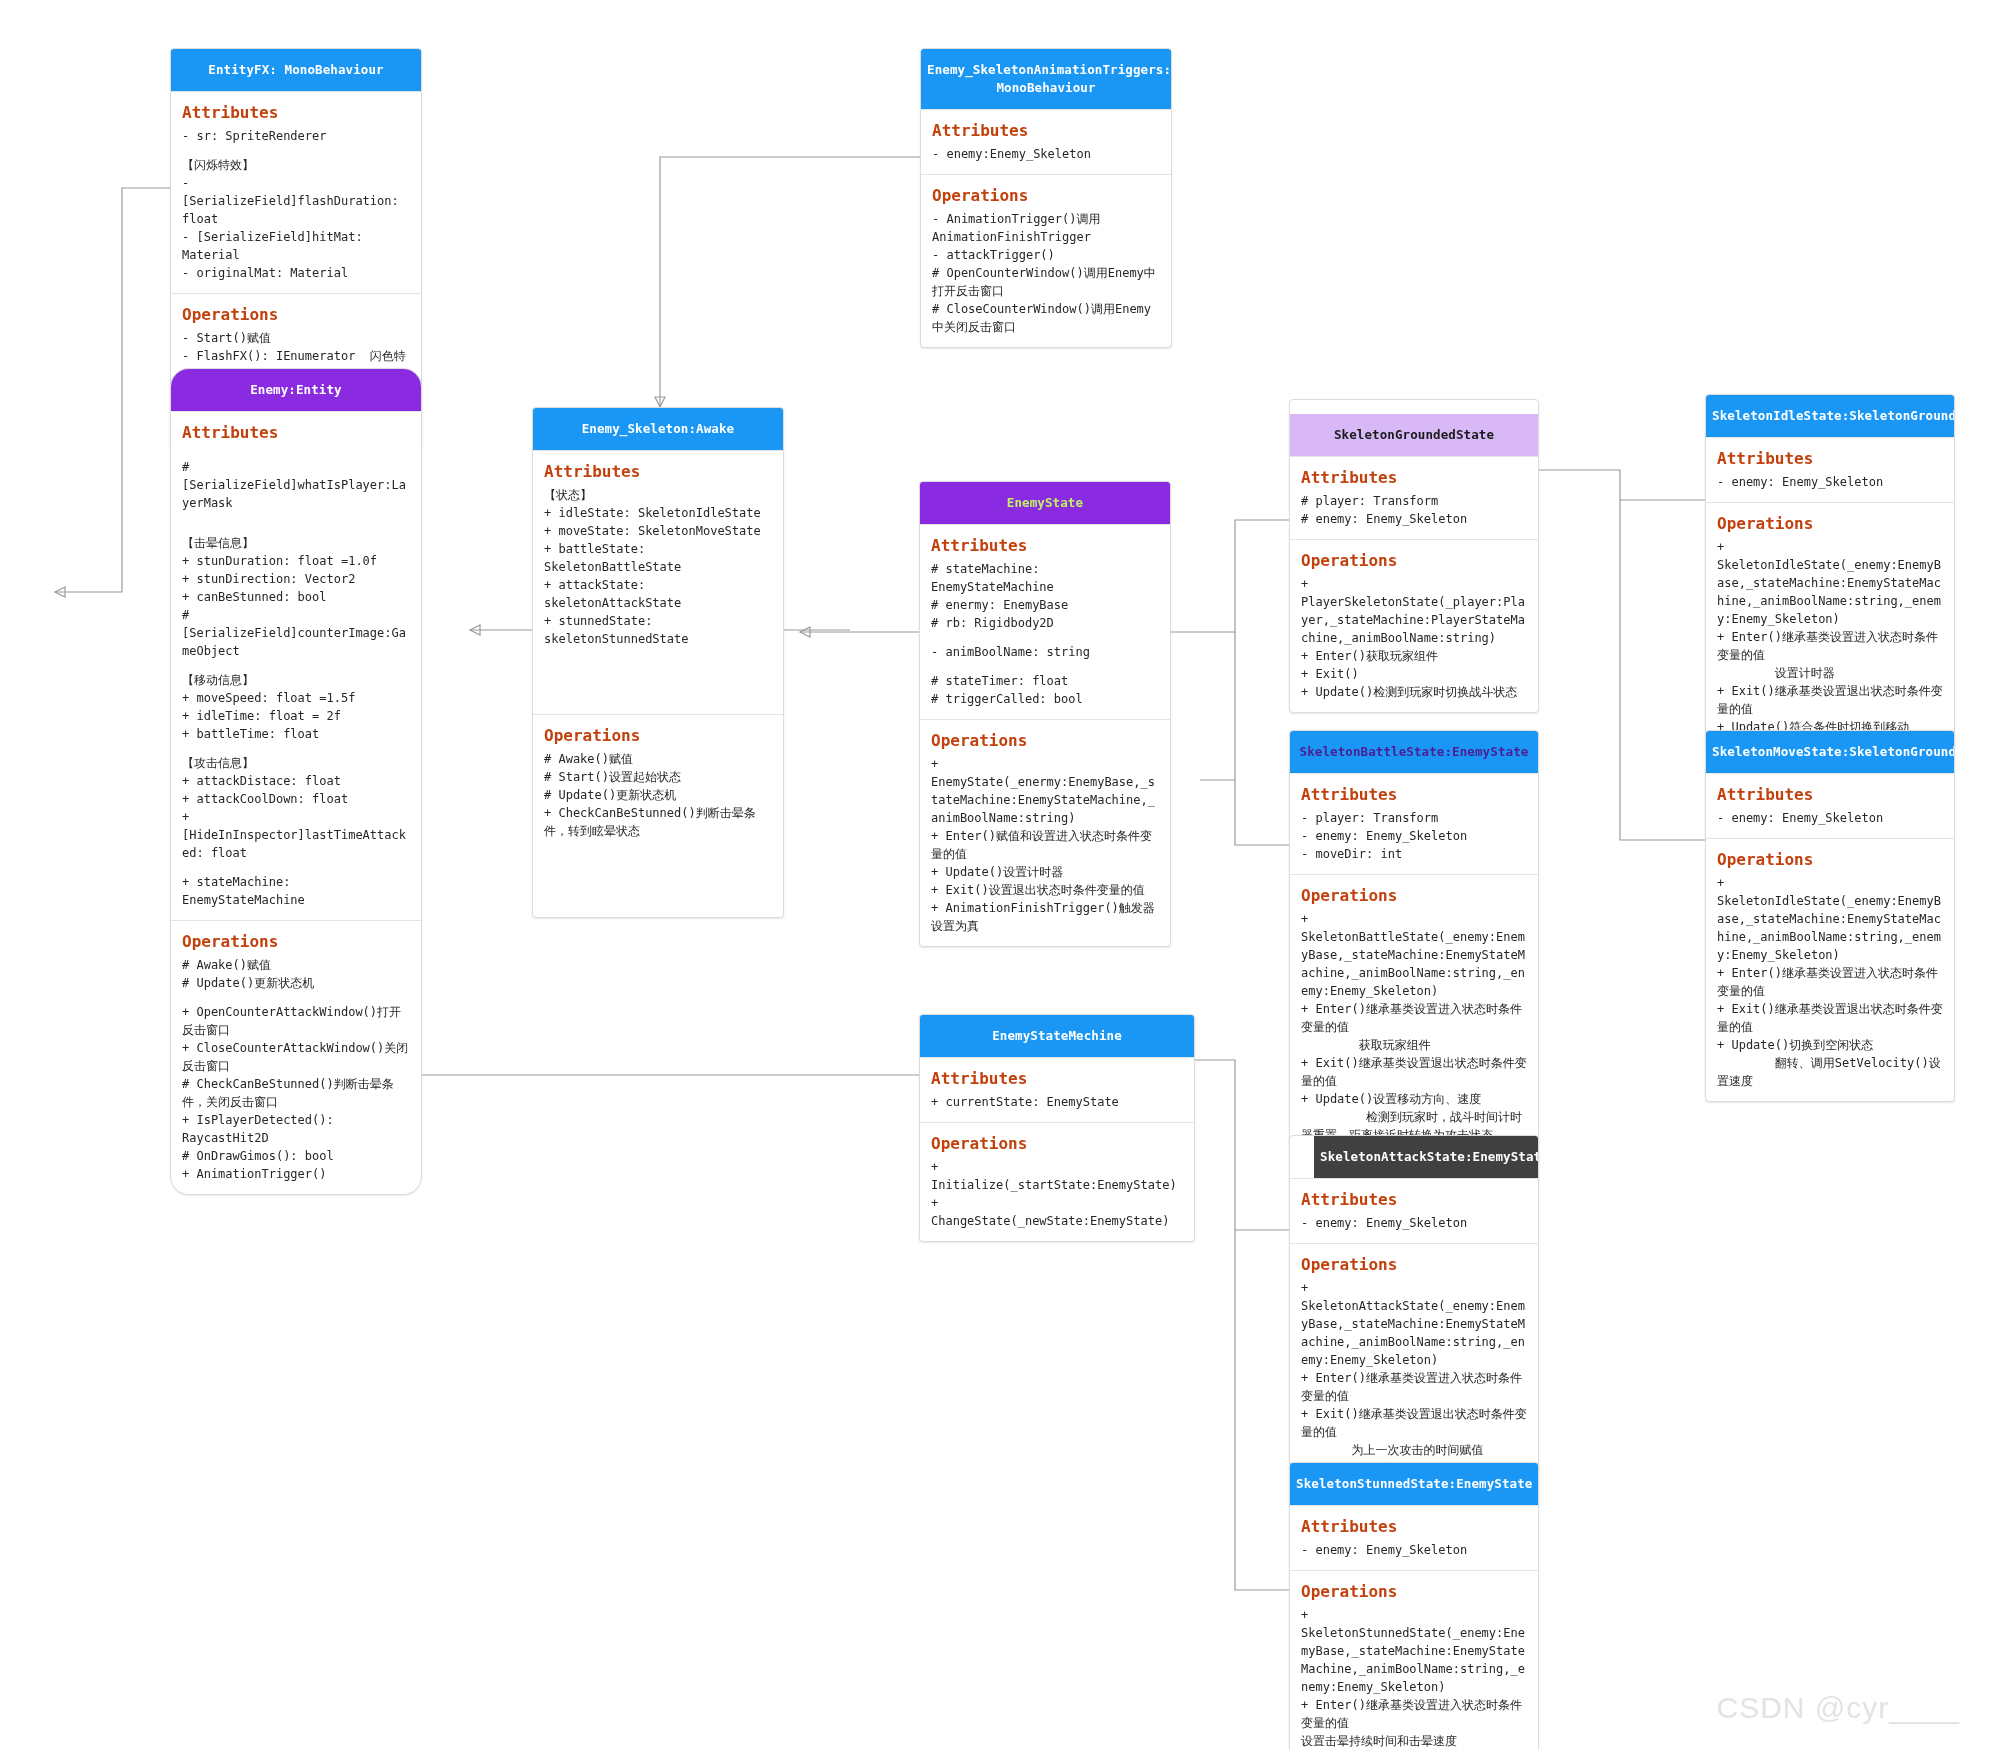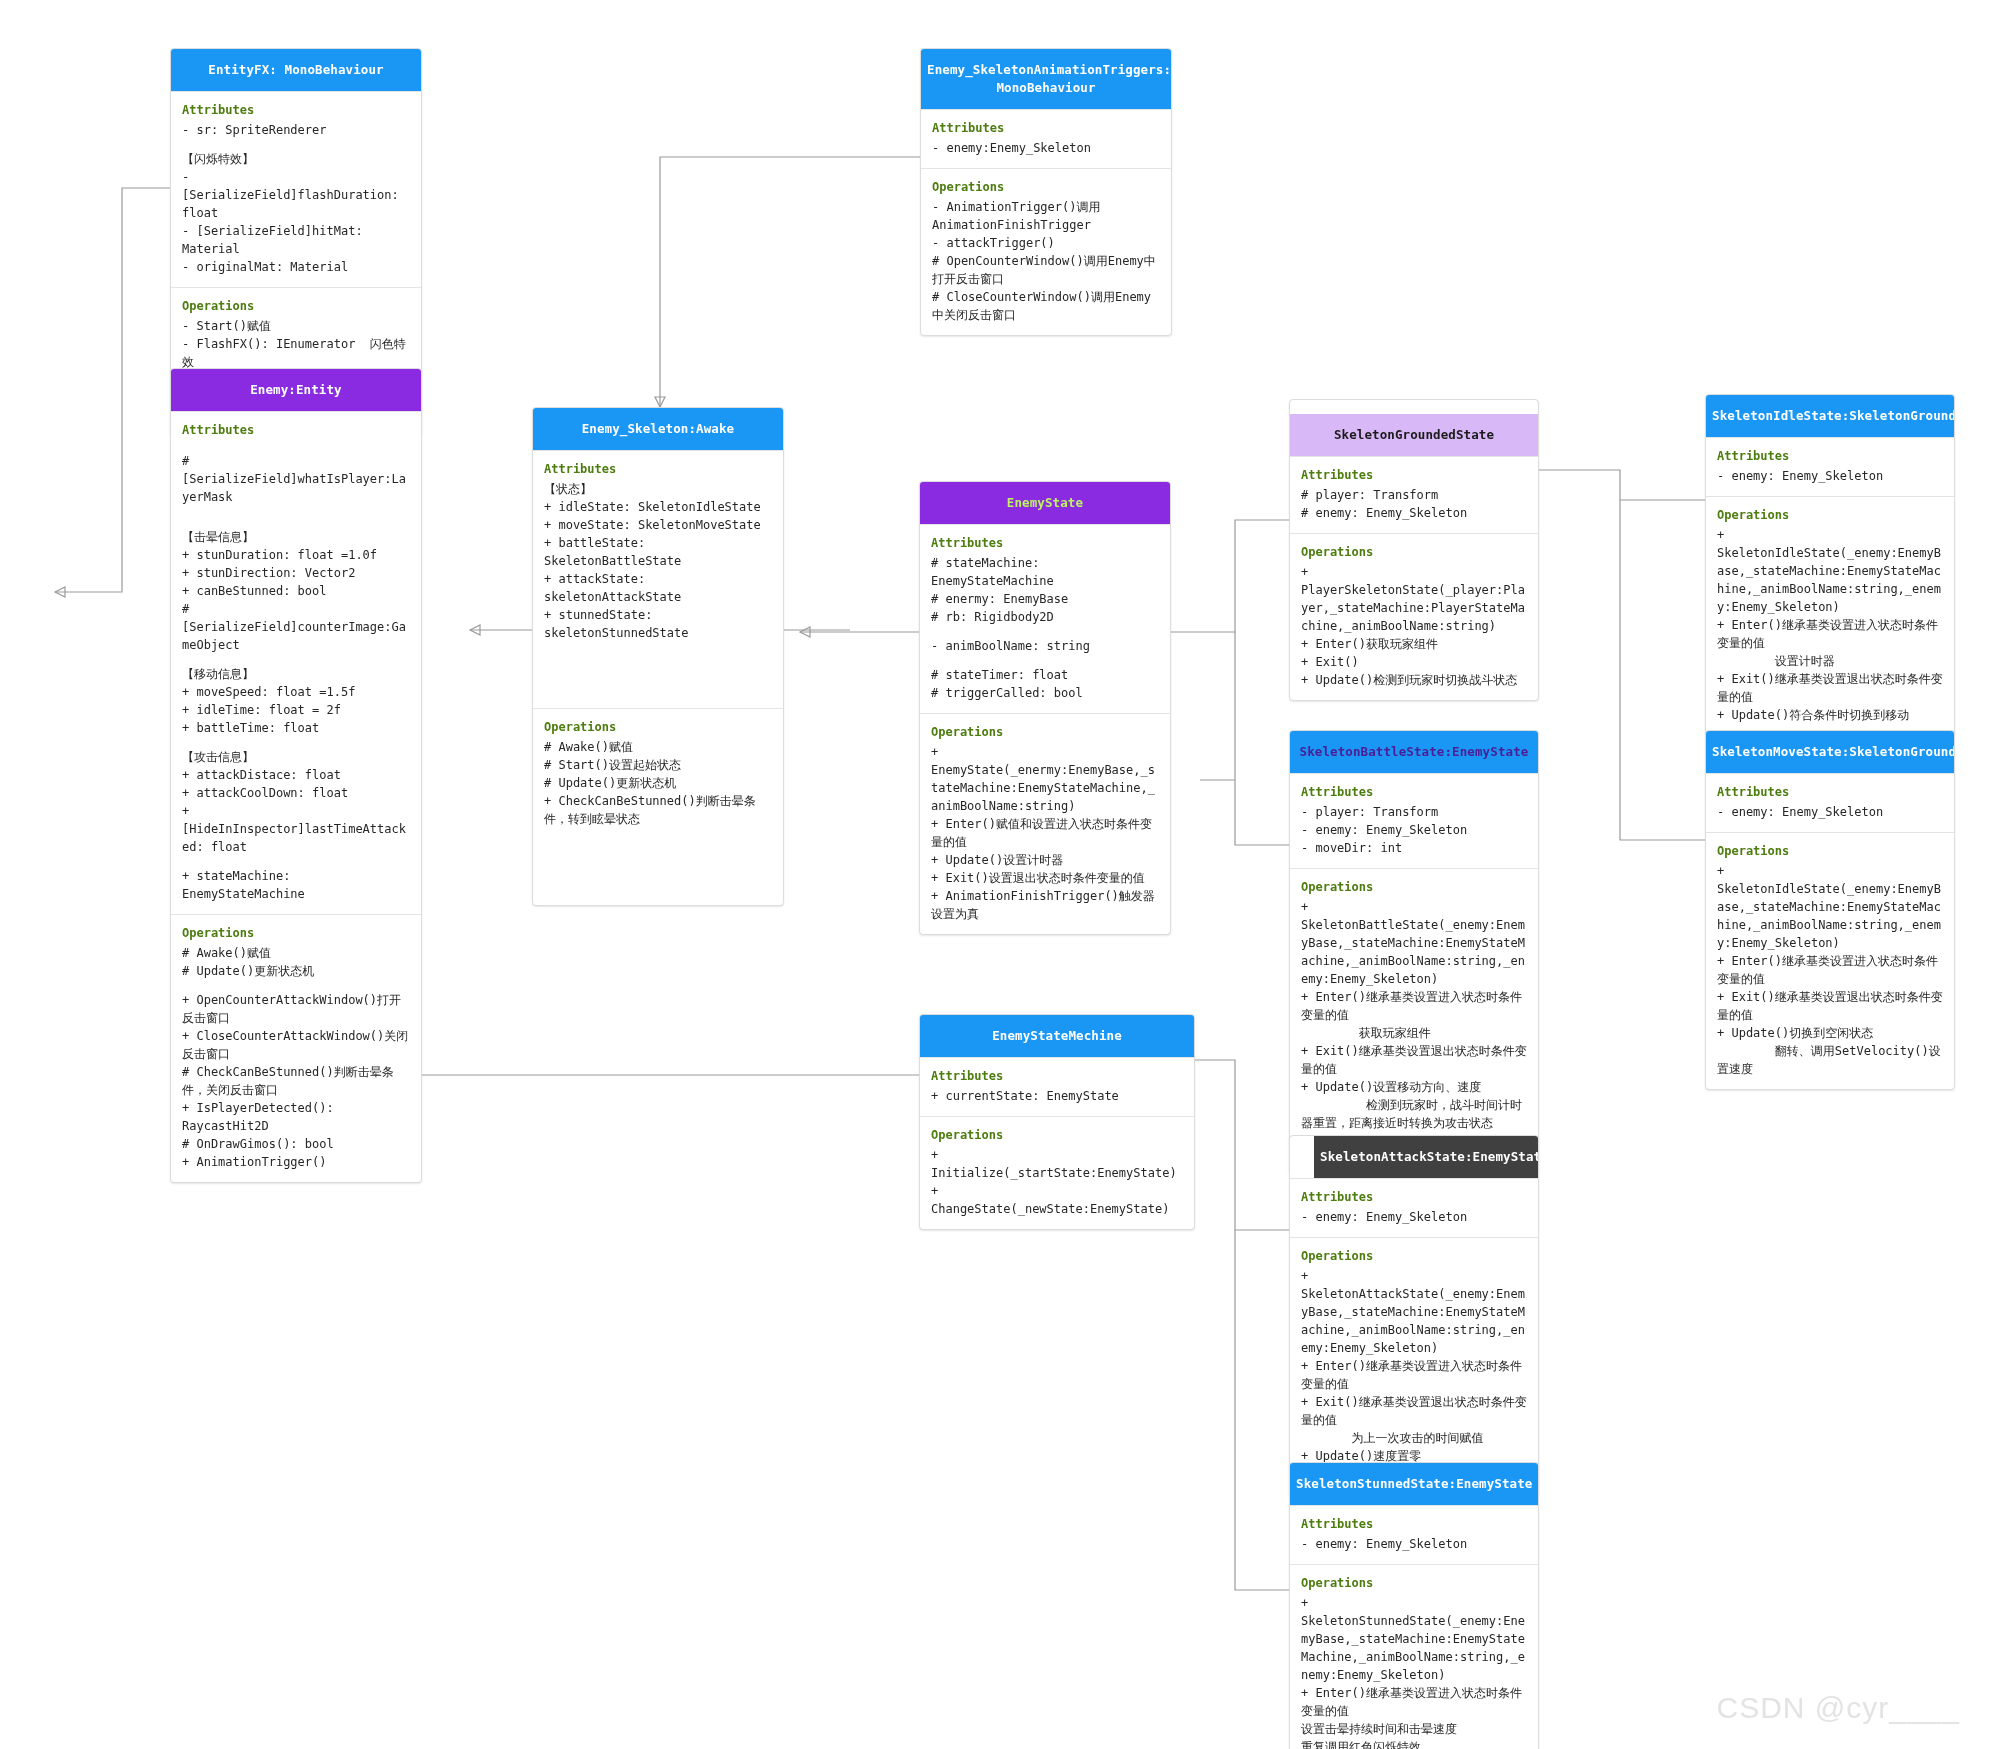--- a/index.html
+++ b/index.html
@@ -39,22 +39,22 @@
     padding: 12px 6px;
     letter-spacing: 0.1px;
   }
   .uml-section {
     padding: 9px 11px 11px 11px;
     border-top: 1px solid #e4e4e4;
   }
   .uml-section:first-of-type { border-top: none; }
   .sec-head {
     font-weight: bold;
-    font-size: 12px;
-    color: #4d7c0f;
+    font-size: 16px;
+    color: #c2410c;
     margin-bottom: 2px;
     line-height: 1.5;
   }
   .sec-line {
     font-size: 12px;
     color: #262626;
     line-height: 1.5;
     white-space: pre-wrap;
     word-break: break-word;
   }
@@ -130,21 +130,21 @@
         <div class="sec-line">- originalMat: Material</div>
       </div>
       <div class="uml-section">
         <div class="sec-head">Operations</div>
         <div class="sec-line">- Start()赋值</div>
         <div class="sec-line">- FlashFX(): IEnumerator  闪色特效</div>
         <div class="sec-line">- RedColorBlink():红色闪烁特效</div>
         <div class="sec-line">- CancelRedBlink():取消红色闪烁特效</div>
       </div>
     </div>
-    <div class="uml-box" style="left: 170px; top: 368px; width: 252px;">
+    <div class="uml-box" style="left: 170px; top: 368px; width: 252px; border-radius: 19px;">
       <div class="uml-title" style="background: rgb(138, 43, 226); color: rgb(255, 255, 255);">Enemy:Entity</div>
       <div class="uml-section">
         <div class="sec-head">Attributes</div>
         <div class="sec-line blank"></div>
         <div class="sec-line"># [SerializeField]whatIsPlayer:LayerMask</div>
         <div class="sec-line blank"></div>
         <div class="sec-line blank"></div>
         <div class="sec-line">【击晕信息】</div>
         <div class="sec-line">+ stunDuration: float =1.0f</div>
         <div class="sec-line">+ stunDirection: Vector2</div>

